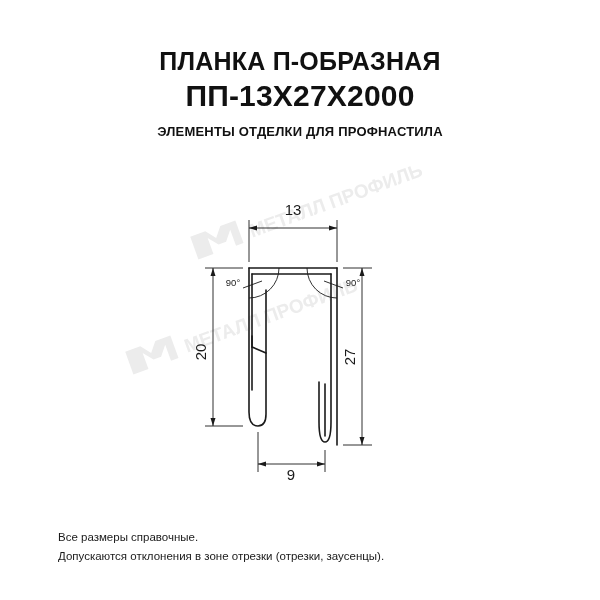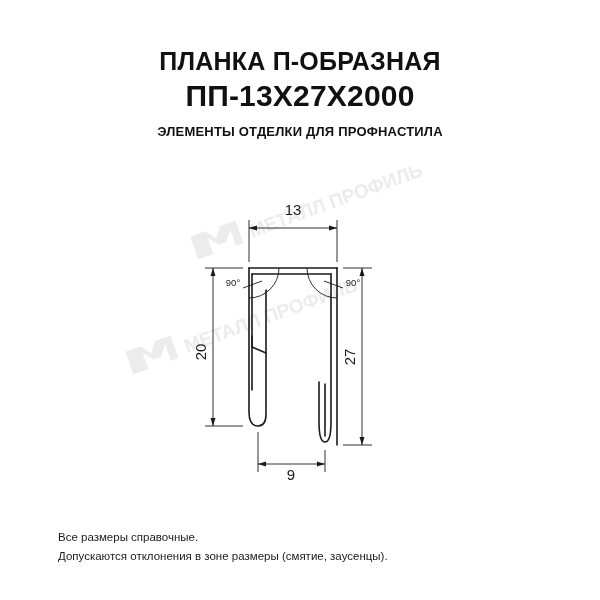--- a/index.html
+++ b/index.html
@@ -169,16 +169,16 @@
       <text x="206" y="202" font-size="15" text-anchor="middle" transform="rotate(-90 206 202)">20</text>
       <text x="355" y="207" font-size="15" text-anchor="middle" transform="rotate(-90 355 207)">27</text>
       <text x="291" y="330" font-size="15" text-anchor="middle">9</text>
       <text x="233" y="136" font-size="9.5" text-anchor="middle">90°</text>
       <text x="353" y="136" font-size="9.5" text-anchor="middle">90°</text>
     </g>
   </svg>
 
   <div class="footer">
     <div class="footer-line">Все размеры справочные.</div>
-    <div class="footer-line">Допускаются отклонения в зоне размеры (смятие, заусенцы).</div>
+    <div class="footer-line">Допускаются отклонения в зоне отрезки (отрезки, заусенцы).</div>
   </div>
 
 </div>
 
 </body></html>

